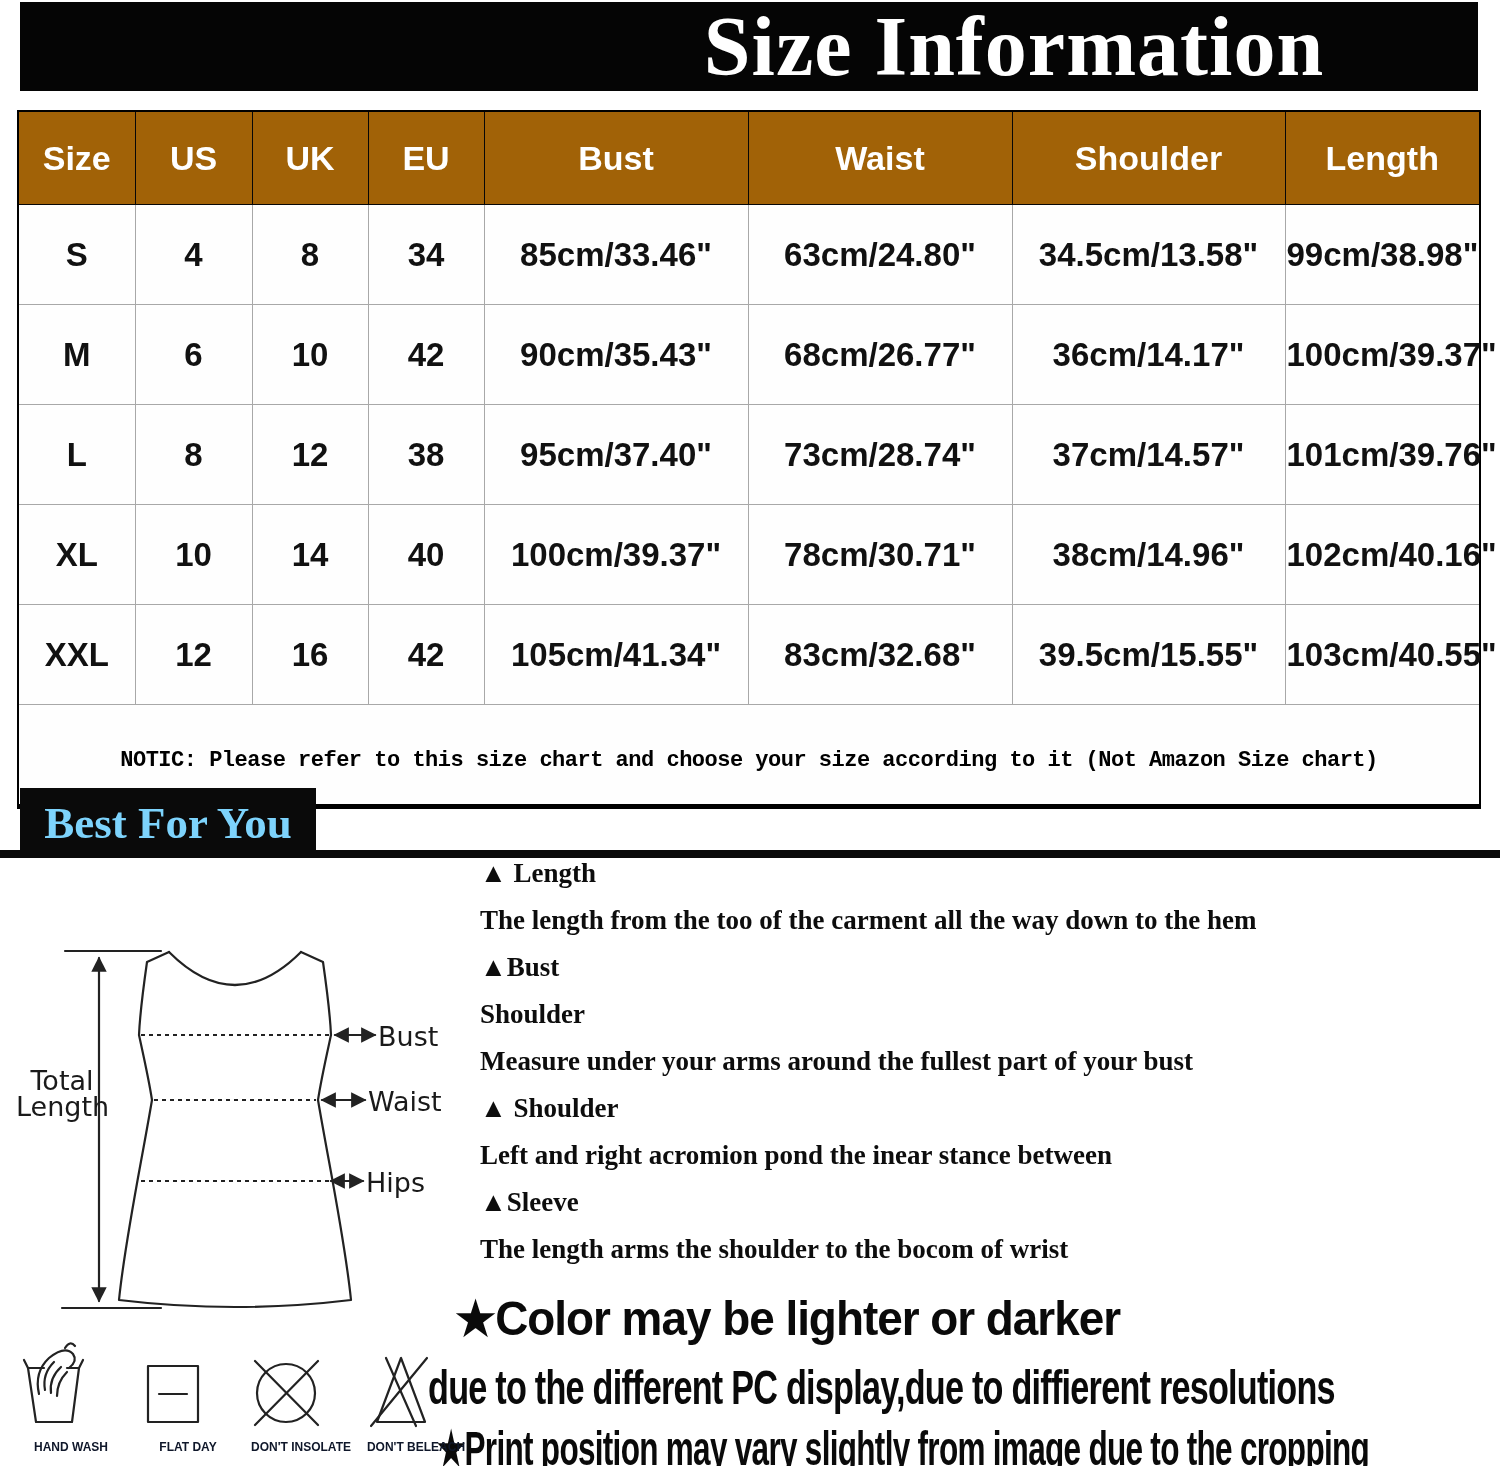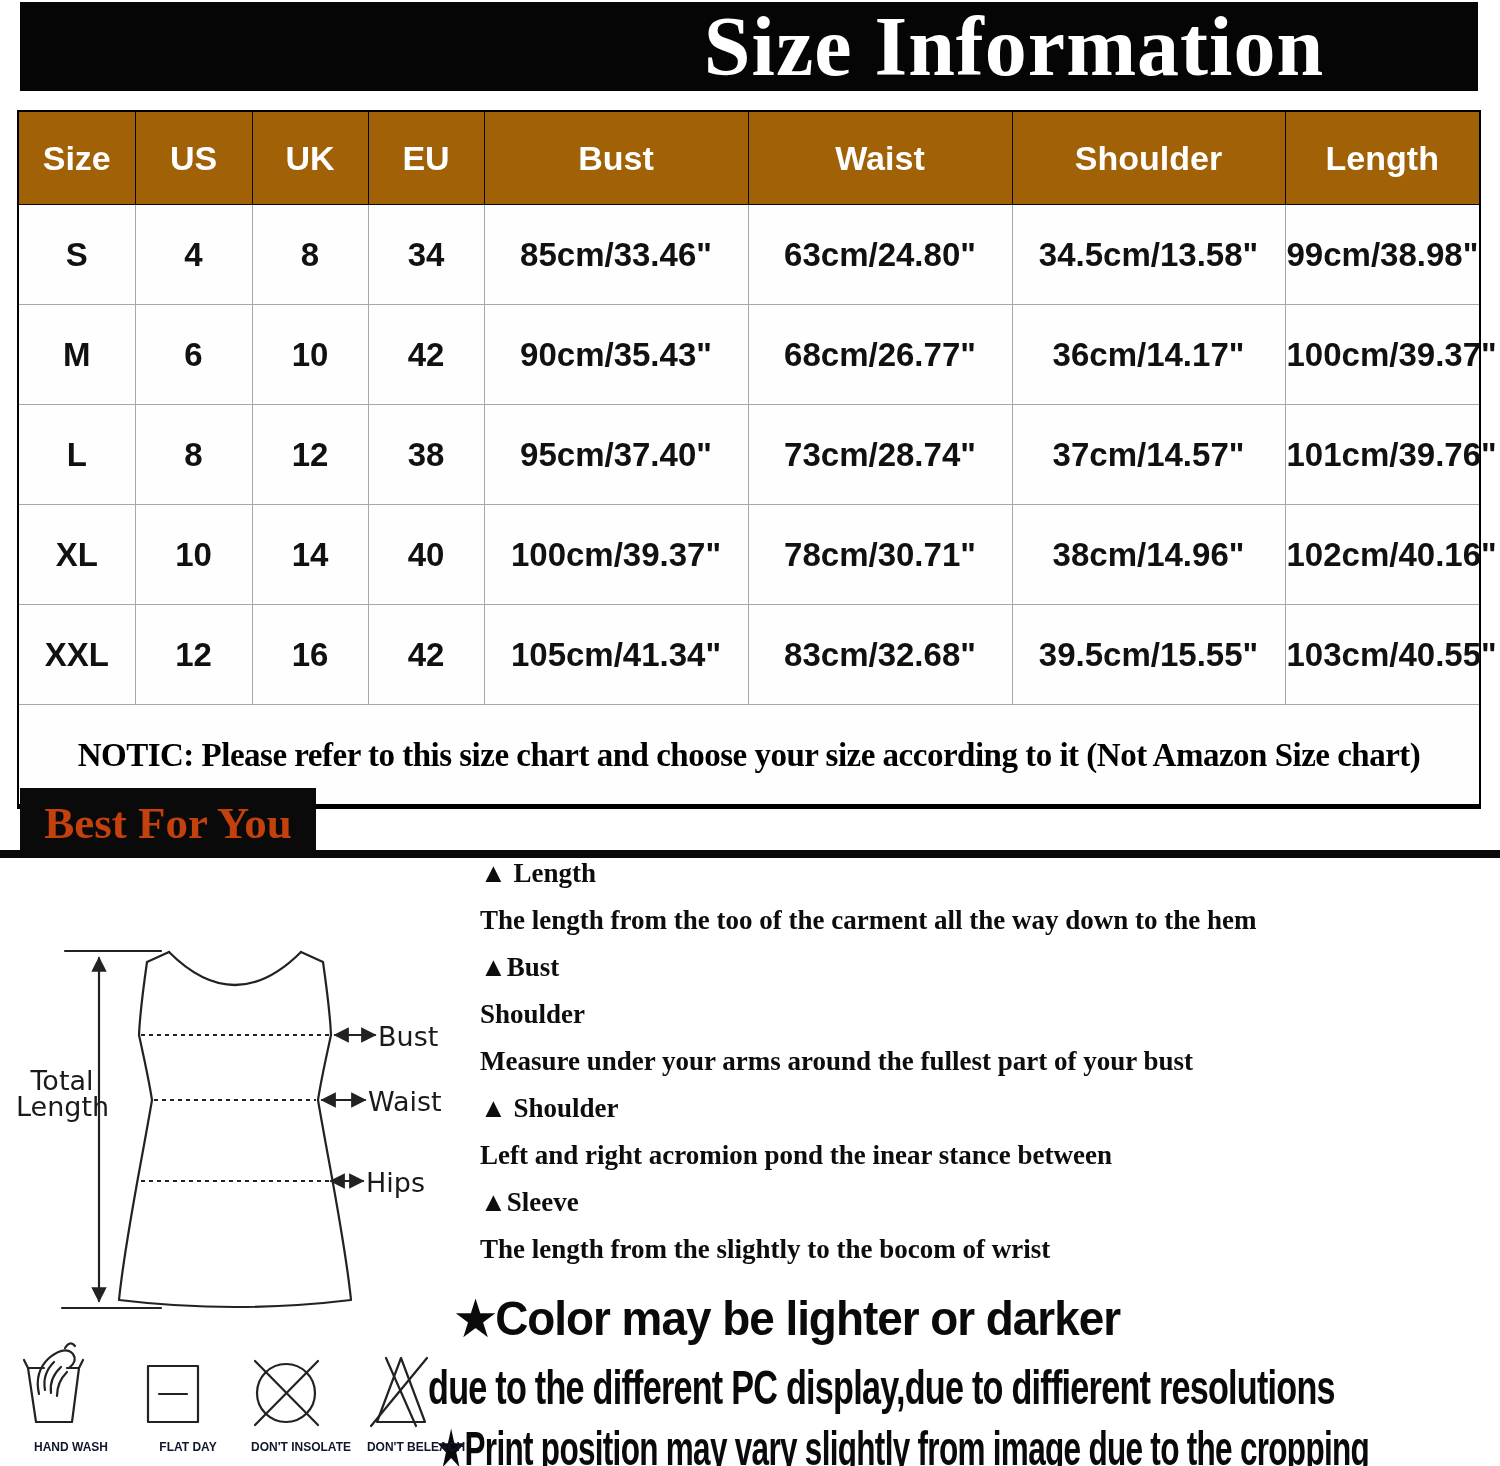--- a/index.html
+++ b/index.html
@@ -15,27 +15,27 @@
   
   .size-table-wrap{position:absolute;left:17px;top:110px;width:1464px;}
   table.size-table{width:100%;border-collapse:collapse;table-layout:fixed;
              border:2px solid #000;border-bottom:5px solid #000;}
   table.size-table thead th{background:#a16207;color:#fff;font-weight:bold;font-size:34px;
              height:90px;text-align:center;border:1px solid #070707;}
   table.size-table tbody td{background:#fefefe;font-weight:bold;font-size:33px;text-align:center;
              height:97px;border:1px solid #a8a8a8;color:#111;}
   tr.notice-row td{border:none;border-top:3px solid #000;background:#fff;height:60px;
              text-align:center;vertical-align:middle;}
-  .notice-text{font-family:Liberation Serif, serif;font-weight:bold;font-size:33px;
+  .notice-text{font-family:Liberation Mono, monospace;font-weight:bold;font-size:22px;
              letter-spacing:-0.5px;white-space:nowrap;color:#000;}
 
   
   .bfy-heading-box{position:absolute;left:20px;top:788px;width:296px;height:70px;background:#0a0a0a;
              display:flex;align-items:center;justify-content:center;z-index:2;}
-  .bfy-heading-box span{font-family:"Liberation Serif",serif;font-weight:bold;font-size:45px;color:#c2410c;white-space:nowrap;}
+  .bfy-heading-box span{font-family:"Liberation Serif",serif;font-weight:bold;font-size:45px;color:#7dd3fc;white-space:nowrap;}
   .section-divider{position:absolute;left:0;top:850px;width:1500px;height:8px;background:#0a0a0a;}
 
   
   .dress-svg{position:absolute;left:15px;top:900px;}
   .diagram-label{position:absolute;font-family:"DejaVu Sans",sans-serif;font-size:27px;color:#1a1a1a;font-weight:normal;}
   .total-length-label{left:16px;top:1068px;width:92px;text-align:center;line-height:26px;}
 
   
   .measure-notes{position:absolute;left:464px;top:860px;width:1020px;margin-left:16px;}
   .note-line{font-family:"Liberation Serif",serif;font-weight:bold;font-size:27px;color:#0d0d0d;
@@ -182,21 +182,21 @@
 
   <div class="measure-notes">
     <div class="note-line">▲ Length</div>
     <div class="note-line">The length from the too of the carment all the way down to the hem</div>
     <div class="note-line">▲Bust</div>
     <div class="note-line">Shoulder</div>
     <div class="note-line">Measure under your arms around the fullest part of your bust</div>
     <div class="note-line">▲ Shoulder</div>
     <div class="note-line">Left and right acromion pond the inear stance between</div>
     <div class="note-line">▲Sleeve</div>
-    <div class="note-line">The length from the slightly to the bocom of wrist</div>
+    <div class="note-line">The length arms the shoulder to the bocom of wrist</div>
   </div>
 
   <div class="warning-line warning-1">★Color may be lighter or darker</div>
   <div class="warning-line warning-2">due to the different PC display,due to diffierent resolutions</div>
   <div class="warning-line warning-3">★Print position may vary slightly from image due to the cropping</div>
 
   <svg class="care-svg" width="440" height="105" viewBox="0 0 440 105">
 
     <g>
       <path class="ln" d="M9,30 L13,38 L21,92 L57,92 L64,38 L68,30"></path>

